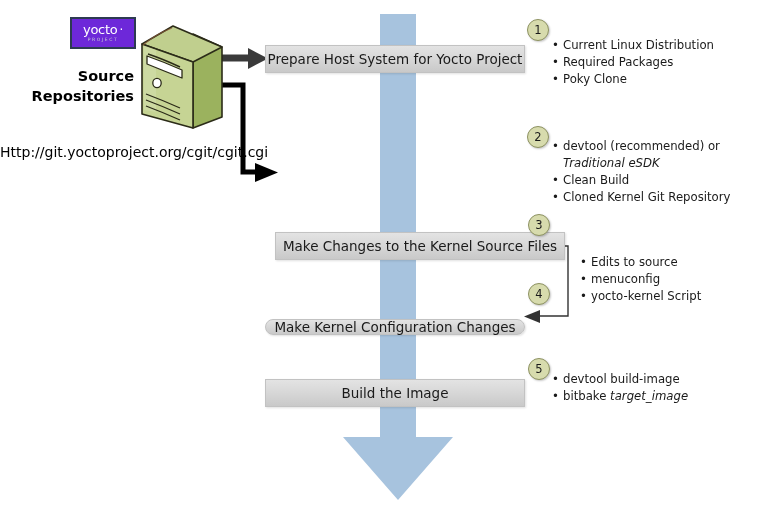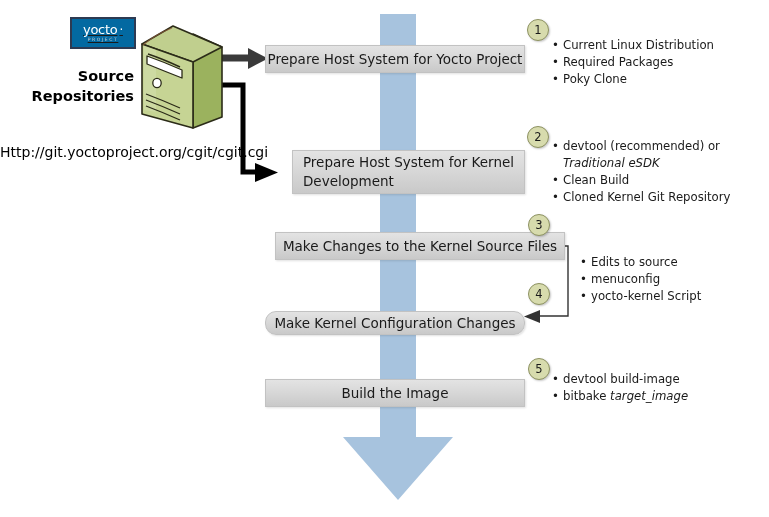--- a/index.html
+++ b/index.html
@@ -9,23 +9,23 @@
     color:#1a1a1a;
   }
   .canvas{position:absolute;left:0;top:0;width:769px;height:517px;}
 
   
   .flow-arrow{position:absolute;left:0;top:0;width:769px;height:517px;pointer-events:none;}
 
   
   .yocto-logo{
     position:absolute;left:70px;top:17px;width:66px;height:32px;
-    background:#0369a1;border:2px solid #2d3a52;
+    background:#6d28d9;border:2px solid #2d3a52;
     box-sizing:border-box;
-    display:flex;flex-direction:column;align-items:center;justify-content:center;text-decoration:underline;
+    display:flex;flex-direction:column;align-items:center;justify-content:center;
   }
   .yocto-word{
     color:#ffffff;font-size:13px;letter-spacing:-0.3px;line-height:12px;
     font-family:"DejaVu Sans","Liberation Sans",sans-serif;
     white-space:nowrap;
   }
   .yocto-word .dot{font-size:12px;margin-left:2px;}
   .yocto-sub{
     color:#c9ccd2;font-size:4.5px;letter-spacing:1.6px;line-height:6px;
     margin-top:1px;white-space:nowrap;
@@ -51,21 +51,21 @@
     background:linear-gradient(to bottom,#e3e3e3 0%,#d8d8d8 45%,#c9c9c9 100%);
     border:1px solid #c2c2c2;
     box-sizing:border-box;
     display:flex;align-items:center;justify-content:center;text-align:left;
     font-size:13.5px;color:#1a1a1a;line-height:19px;
     box-shadow:1px 1px 2px rgba(0,0,0,0.12);
   }
   #box-1{left:265px;top:45px;width:260px;height:28px;}
   #box-2{left:292px;top:150px;width:233px;height:44px;}
   #box-3{left:235px;top:232px;width:290px;height:28px;margin-left:40px;}
-  #box-4{left:265px;top:311px;width:260px;height:24px;border-radius:11px;}
+  #box-4{left:265px;top:319px;width:260px;height:16px;border-radius:11px;}
   #box-5{left:265px;top:379px;width:260px;height:28px;}
 
   
   .badge{
     position:absolute;width:22px;height:22px;border-radius:50%;
     background:#d7dbad;border:1.4px solid #8e9362;
     box-sizing:border-box;
     display:flex;align-items:center;justify-content:center;
     font-size:11.5px;color:#1a1a1a;
     box-shadow:1px 1px 2px rgba(0,0,0,0.22);
@@ -144,26 +144,20 @@
 
     <path d="M10,72 Q26,78 44,86" fill="none" stroke="#2b2b18" stroke-width="1.3"></path>
     <path d="M10,78 Q26,84 44,92" fill="none" stroke="#2b2b18" stroke-width="1.3"></path>
     <path d="M10,84 Q26,90 44,98" fill="none" stroke="#2b2b18" stroke-width="1.3"></path>
   </svg>
 
   <div class="pbox" id="box-1">
     <span>Prepare Host System for Yocto Project</span>
   </div>
 
-  <div class="pbox" id="box-2">
-    <span>
-      <span>Prepare Host System for Kernel</span><br>
-      <span>Development</span>
-    </span>
-  </div>
 
   <div class="pbox" id="box-3">
     <span>Make Changes to the Kernel Source Files</span>
   </div>
 
   <div class="pbox" id="box-4">
     <span>Make Kernel Configuration Changes</span>
   </div>
 
   <div class="pbox" id="box-5">

